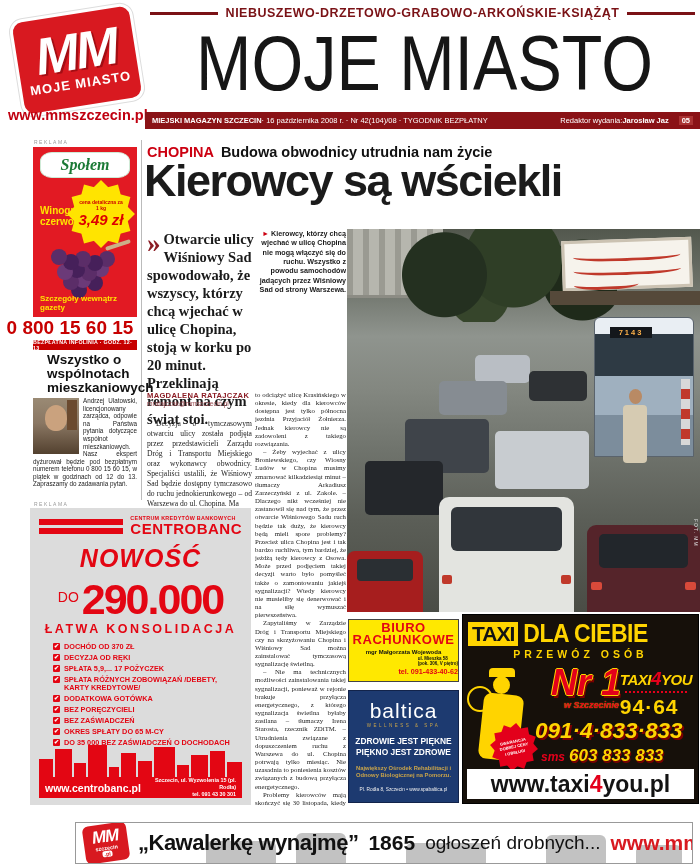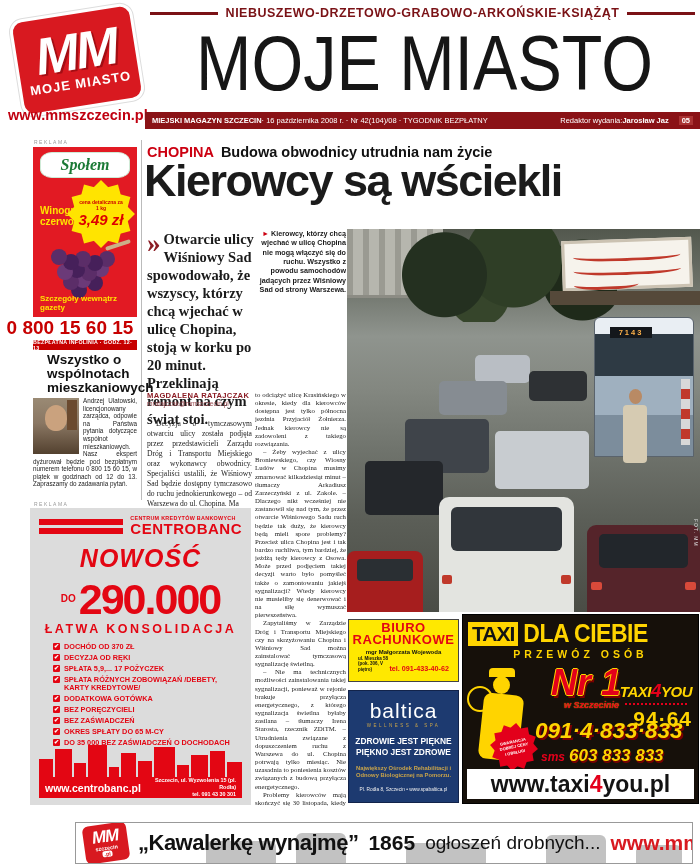--- a/index.html
+++ b/index.html
@@ -64,21 +64,21 @@
   #wspolnoty p{margin:0;font-size:6.3px;line-height:1.2;text-align:justify;color:#222;}
 
   #centrobanc{left:30px;top:508px;width:221px;height:297px;background:#dcdcdc;box-sizing:border-box;padding:7px 9px;}
   #cb-head{display:flex;align-items:flex-end;}
   #cb-bars{flex:1;display:flex;flex-direction:column;gap:3px;margin-right:7px;padding-bottom:2px;}
   #cb-bars div{height:6px;background:#e30613;}
   #cb-right .cbs{font-size:5.4px;color:#e30613;font-weight:bold;letter-spacing:.3px;}
   #cb-right .cbn{font-size:15px;color:#e30613;font-weight:bold;letter-spacing:.5px;line-height:1;}
   #cb-nowosc{text-align:center;font-size:25px;font-weight:bold;font-style:italic;color:#e30613;margin-top:8px;letter-spacing:1px;}
   #cb-amount{text-align:center;margin-top:2px;white-space:nowrap;}
-  #cb-amount .do{font-size:10px;font-weight:bold;color:#e30613;margin-right:3px;vertical-align:12px;}
+  #cb-amount .do{font-size:14px;font-weight:normal;color:#e30613;margin-right:3px;vertical-align:12px;}
   #cb-amount .val{font-size:43px;font-weight:bold;color:#e30613;letter-spacing:-2px;}
   #cb-sub{text-align:center;font-size:12.5px;font-weight:bold;color:#e30613;letter-spacing:2.5px;margin-top:-2px;}
   #cb-list{list-style:none;margin:7px 0 0 14px;padding:0;}
   #cb-list li{display:flex;gap:4px;align-items:flex-start;font-size:7.3px;font-weight:bold;color:#e30613;margin:2.6px 0;line-height:1.15;}
   #cb-list .chk{flex:0 0 auto;width:7px;height:7px;background:#e30613;color:#fff;font-size:6px;line-height:7px;text-align:center;border-radius:1px;}
   #cb-foot{position:absolute;left:9px;right:9px;bottom:7px;}
   #cb-sky{display:flex;align-items:flex-end;gap:2px;height:34px;}
   #cb-sky div{background:#e30613;}
   #cb-band{height:21px;background:#e30613;display:flex;align-items:center;padding:0 6px;color:#fff;}
   #cb-band .web{font-weight:bold;font-size:10.5px;flex:1;}
@@ -146,21 +146,21 @@
   #photo .sedan .win{position:absolute;left:12px;top:9px;width:89px;height:34px;background:#22262b;border-radius:5px;}
   #photo .sedan .tl{position:absolute;bottom:22px;width:11px;height:8px;background:#d84a3a;border-radius:2px;}
   #photo .sedan .tl.l{left:4px;} #photo .sedan .tl.r{right:4px;}
   #photo .credit{position:absolute;right:1px;top:290px;writing-mode:vertical-rl;font-size:5px;color:#ddd;letter-spacing:1px;}
 
   
   #biuro{left:348px;top:619px;width:111px;height:63px;background:#ffe800;border:1px solid #444;
          box-sizing:border-box;text-align:center;padding-top:2px;}
   #biuro .b1,#biuro .b2{font-size:13px;font-weight:bold;color:#e30613;line-height:.95;letter-spacing:.5px;}
   #biuro .bp{font-size:6px;font-weight:bold;color:#111;margin-top:2px;}
-  #biuro .brow{display:flex;align-items:flex-end;padding:1px 9px 0;}
+  #biuro .brow{display:flex;align-items:flex-end;padding:1px 0 0;flex-direction:column;}
   #biuro .baddr{flex:1;text-align:left;font-size:4.5px;font-weight:bold;color:#111;line-height:1.25;}
   #biuro .btel{font-size:7.2px;font-weight:bold;color:#e30613;}
 
   #baltica{left:348px;top:690px;width:111px;height:113px;background:#1d3a70;border:1px solid #12234a;
            box-sizing:border-box;text-align:center;color:#fff;padding-top:9px;}
   #baltica .blogo{font-size:21px;letter-spacing:1px;line-height:1;}
   #baltica .bws{font-size:4.5px;color:#c9a44a;letter-spacing:2.5px;margin-top:2px;}
   #baltica .bsl{font-size:8.4px;font-weight:bold;margin-top:8px;line-height:1.3;}
   #baltica .btx{font-size:5.8px;color:#c9a44a;margin:7px 6px 0;line-height:1.3;font-weight:bold;}
   #baltica .bft{font-size:4.8px;margin-top:7px;color:#eee;}
@@ -179,21 +179,21 @@
   #taxi .blackbadge{position:absolute;left:-4px;top:18px;width:22px;height:22px;border-radius:50%;background:#16100a;border:2px solid #ffd400;}
   #taxi .redbadge{position:absolute;left:22px;top:58px;width:42px;height:42px;}
   #taxi .redbadge .sq{position:absolute;inset:4px;background:#e3001b;}
   #taxi .redbadge .sq.r1{transform:rotate(20deg);} #taxi .redbadge .sq.r2{transform:rotate(50deg);} #taxi .redbadge .sq.r3{transform:rotate(80deg);}
   #taxi .redbadge .bt{position:absolute;inset:0;display:flex;flex-direction:column;align-items:center;justify-content:center;
        color:#fff;font-size:4px;font-weight:bold;line-height:1.3;transform:rotate(-12deg);}
   #taxi .nr1{position:absolute;left:88px;top:2px;font-size:36px;font-weight:bold;font-style:italic;color:#e3001b;
        text-shadow:-1px 0 #ffd400,1px 0 #ffd400,0 -1px #ffd400,0 1px #ffd400,2px 3px 0 #7a0000;}
   #taxi .city{position:absolute;left:101px;top:40px;font-size:9px;font-weight:bold;font-style:italic;color:#e3001b;
        text-shadow:0 0 1px #ffd400;}
-  #taxi .brand{position:absolute;right:6px;top:20px;text-align:right;}
+  #taxi .brand{position:absolute;right:6px;top:8px;text-align:left;}
   #taxi .brandname{font-size:15px;font-weight:bold;font-style:italic;color:#ffd400;letter-spacing:-.5px;}
   #taxi .brandname .four{color:#e3001b;font-size:19px;}
   #taxi .dots{width:62px;border-bottom:2px dotted #e3001b;margin:1px auto 2px;}
   #taxi .short{font-size:21px;font-weight:bold;color:#ffd400;letter-spacing:1px;}
   #taxi .phone{position:absolute;left:72px;top:58px;font-size:22.5px;font-weight:bold;font-style:italic;color:#ffd400;
        text-shadow:2px 2px 0 #7a0000;white-space:nowrap;}
   #taxi .smsrow{position:absolute;left:78px;top:86px;white-space:nowrap;}
   #taxi .smslab{font-size:12px;font-weight:bold;font-style:italic;color:#e3001b;margin-right:4px;}
   #taxi .smsnum{font-size:17px;font-weight:bold;font-style:italic;color:#ffd400;text-shadow:1px 2px 0 #7a0000;}
   #taxi .tfoot{position:absolute;left:4px;right:4px;bottom:4px;height:30px;background:#fff;

